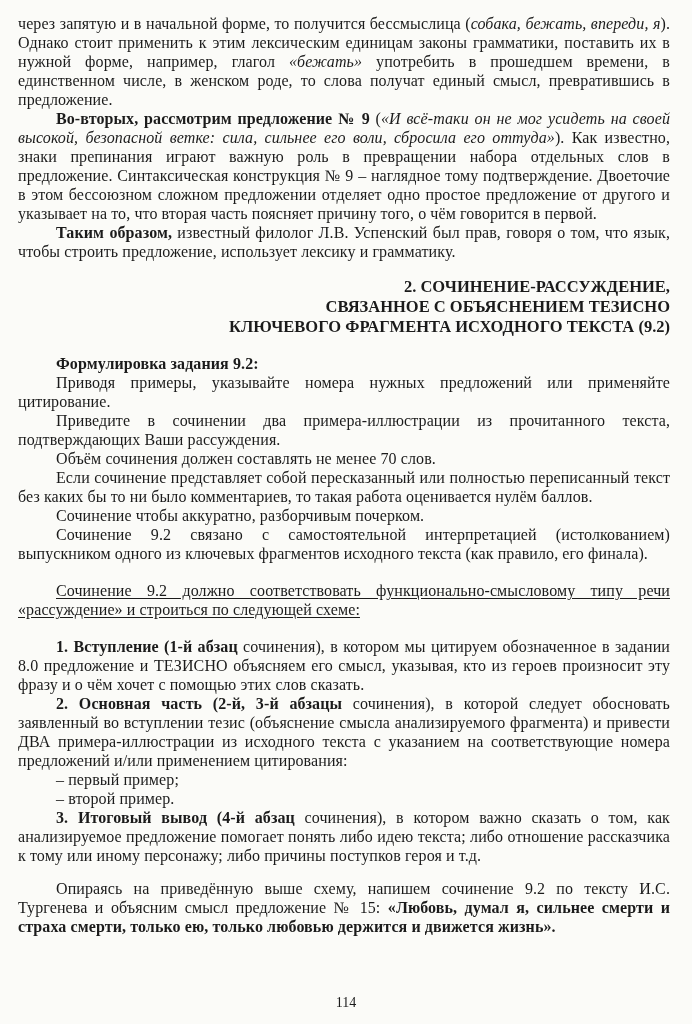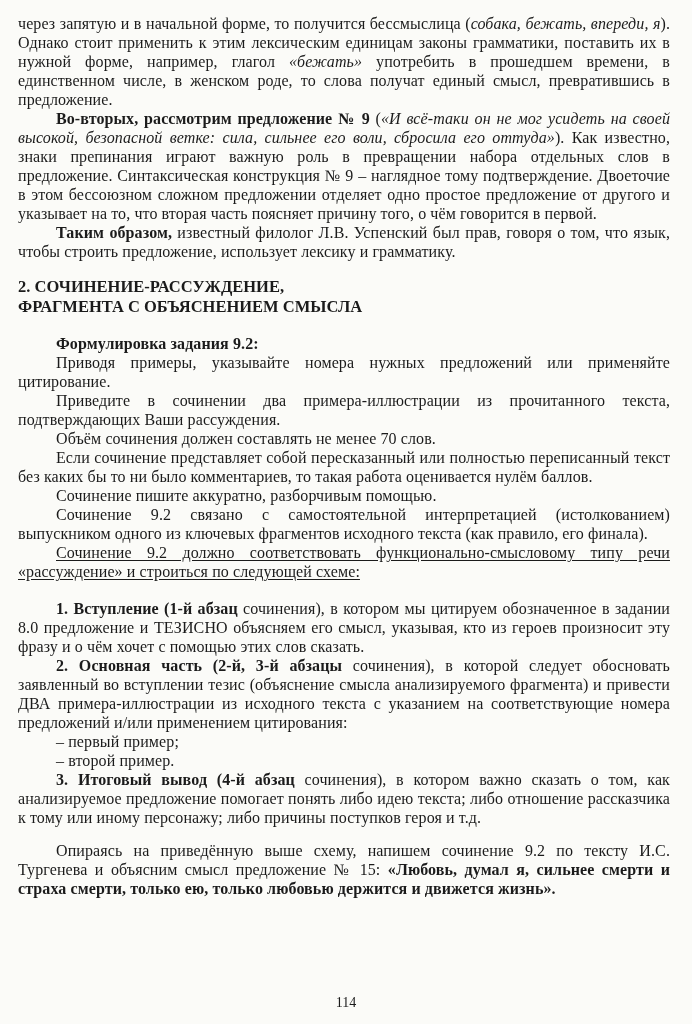--- a/index.html
+++ b/index.html
@@ -19,21 +19,21 @@
     text-indent: 38px;
     font-size: 16px;
     line-height: 19px;
     letter-spacing: 0.1px;
   }
   p.para.noindent { text-indent: 0; }
   .b { font-weight: bold; }
   .i { font-style: italic; }
   .u { text-decoration: underline; text-underline-offset: 2px; }
   .heading {
-    text-align: left;
+    text-align: right;
     font-weight: bold;
     font-size: 16.5px;
     line-height: 20px;
     margin: 16px 0 17px 0;
   }
   .page-number {
     position: absolute;
     bottom: 12px; left: 0; right: 0;
     text-align: center;
     font-size: 14px;
@@ -43,30 +43,31 @@
 </head>
 <body>
 
 <div class="page">
   <main class="page-inner">
       <p class="para noindent"><span>через запятую и в начальной форме, то получится бессмыслица (</span><span class="i">собака, бежать, впереди, я</span><span>). Однако стоит применить к этим лексическим единицам законы грамматики, поставить их в нужной форме, например, глагол </span><span class="i">«бежать»</span><span> употребить в прошедшем времени, в единственном числе, в женском роде, то слова получат единый смысл, превратившись в предложение.</span></p>
       <p class="para"><span class="b">Во-вторых, рассмотрим предложение № 9 </span><span>(</span><span class="i">«И всё-таки он не мог усидеть на своей высокой, безопасной ветке: сила, сильнее его воли, сбросила его оттуда»</span><span>). Как известно, знаки препинания играют важную роль в превращении набора отдельных слов в предложение. Синтаксическая конструкция № 9 – наглядное тому подтверждение. Двоеточие в этом бессоюзном сложном предложении отделяет одно простое предложение от другого и указывает на то, что вторая часть поясняет причину того, о чём говорится в первой.</span></p>
       <p class="para"><span class="b">Таким образом, </span><span>известный филолог Л.В. Успенский был прав, говоря о том, что язык, чтобы строить предложение, использует лексику и грамматику.</span></p>
       <div class="heading">
         <div>2. СОЧИНЕНИЕ-РАССУЖДЕНИЕ,</div>
-        <div>ФРАГМЕНТА С ОБЪЯСНЕНИЕМ СМЫСЛА</div>
+        <div>СВЯЗАННОЕ С ОБЪЯСНЕНИЕМ ТЕЗИСНО</div>
+        <div>КЛЮЧЕВОГО ФРАГМЕНТА ИСХОДНОГО ТЕКСТА (9.2)</div>
       </div>
       <p class="para"><span class="b">Формулировка задания 9.2:</span></p>
       <p class="para"><span>Приводя примеры, указывайте номера нужных предложений или применяйте цитирование.</span></p>
       <p class="para"><span>Приведите в сочинении два примера-иллюстрации из прочитанного текста, подтверждающих Ваши рассуждения.</span></p>
       <p class="para"><span>Объём сочинения должен составлять не менее 70 слов.</span></p>
       <p class="para"><span>Если сочинение представляет собой пересказанный или полностью переписанный текст без каких бы то ни было комментариев, то такая работа оценивается нулём баллов.</span></p>
-      <p class="para"><span>Сочинение пишите аккуратно, разборчивым помощью.</span></p>
+      <p class="para"><span>Сочинение чтобы аккуратно, разборчивым почерком.</span></p>
       <p class="para"><span>Сочинение 9.2 связано с самостоятельной интерпретацией (истолкованием) выпускником одного из ключевых фрагментов исходного текста (как правило, его финала).</span></p>
-      <p class="para" style=""><span class="u">Сочинение 9.2 должно соответствовать функционально-смысловому типу речи «рассуждение» и строиться по следующей схеме:</span></p>
+      <p class="para" style="margin-top: 18px;"><span class="u">Сочинение 9.2 должно соответствовать функционально-смысловому типу речи «рассуждение» и строиться по следующей схеме:</span></p>
       <p class="para" style="margin-top: 18px;"><span class="b">1. Вступление (1-й абзац </span><span>сочинения), в котором мы цитируем обозначенное в задании 8.0 предложение и ТЕЗИСНО объясняем его смысл, указывая, кто из героев произносит эту фразу и о чём хочет с помощью этих слов сказать.</span></p>
       <p class="para"><span class="b">2. Основная часть (2-й, 3-й абзацы </span><span>сочинения), в которой следует обосновать заявленный во вступлении тезис (объяснение смысла анализируемого фрагмента) и привести ДВА примера-иллюстрации из исходного текста с указанием на соответствующие номера предложений и/или применением цитирования:</span></p>
       <p class="para"><span>– первый пример;</span></p>
       <p class="para"><span>– второй пример.</span></p>
       <p class="para"><span class="b">3. Итоговый вывод (4-й абзац </span><span>сочинения), в котором важно сказать о том, как анализируемое предложение помогает понять либо идею текста; либо отношение рассказчика к тому или иному персонажу; либо причины поступков героя и т.д.</span></p>
       <p class="para" style="margin-top: 14px;"><span>Опираясь на приведённую выше схему, напишем сочинение 9.2 по тексту И.С. Тургенева и объясним смысл предложение № 15: </span><span class="b">«Любовь, думал я, сильнее смерти и страха смерти, только ею, только любовью держится и движется жизнь».</span></p>
     </main>
   <div class="page-number">114</div>
 </div>
 

